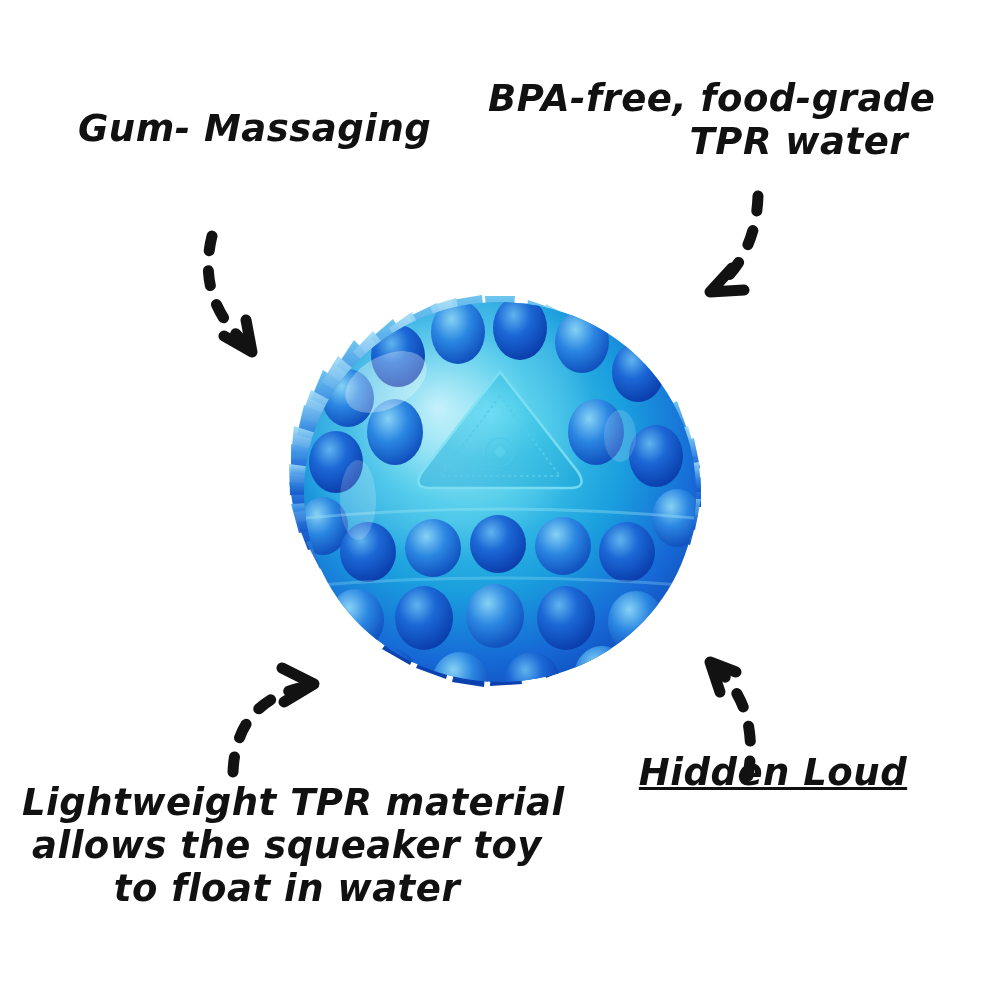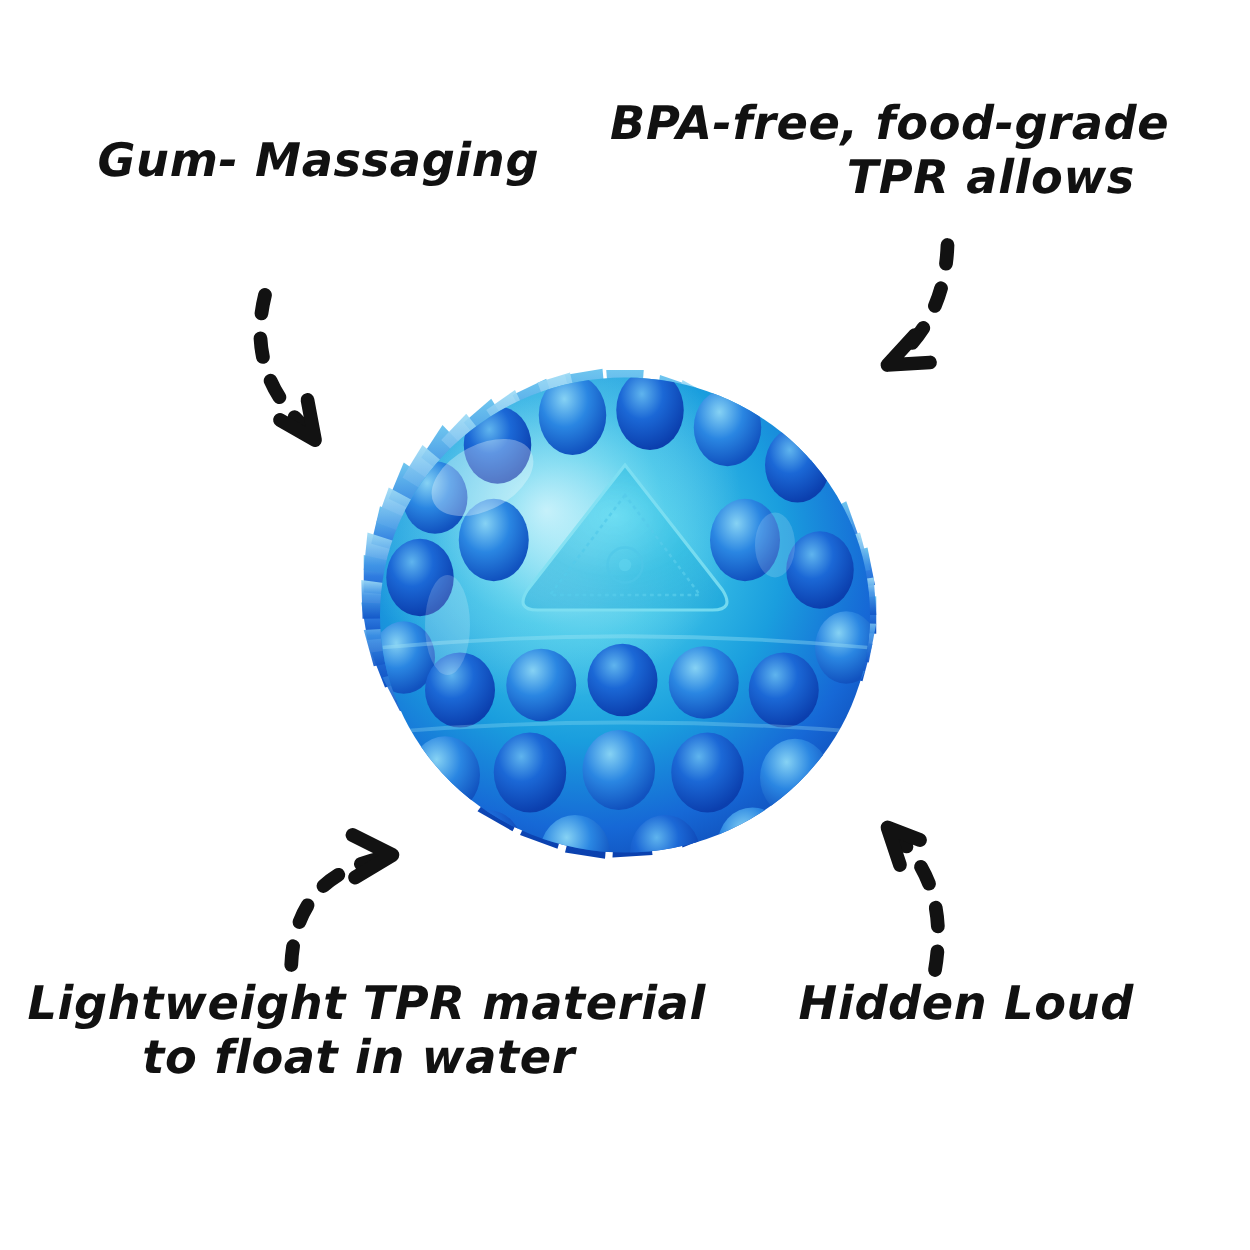--- a/index.html
+++ b/index.html
@@ -47,24 +47,25 @@
   }
   #label-light {
     left: 22px;
     top: 782px;
     font-size: 37px;
     text-align: center;
     width: 530px;
   }
   #label-squeak {
     left: 578px;
-    top: 782px;
+    top: 752px;
     font-size: 37px;
     text-align: center;
     width: 390px;
+    text-decoration: underline;
   }
 
   
   #arrows {
     position: absolute;
     left: 0;
     top: 0;
     width: 1000px;
     height: 1000px;
     pointer-events: none;
@@ -289,25 +290,26 @@
       <path d="M736 672 L710 662 L720 692"></path>
     </g>
   </svg>
 
   <div class="callout" id="label-gum">
     <span class="ln">Gum- Massaging</span>
   </div>
 
   <div class="callout" id="label-bpa">
     <span class="ln">BPA-free, food-grade</span>
-    <span class="ln">TPR allows</span>
+    <span class="ln">TPR water</span>
   </div>
 
   <div class="callout" id="label-light">
     <span class="ln">Lightweight TPR material</span>
+    <span class="ln">allows the squeaker toy</span>
     <span class="ln">to float in water</span>
   </div>
 
   <div class="callout" id="label-squeak">
     <span class="ln">Hidden Loud</span>
   </div>
 
 </div>
 
 </body></html>

